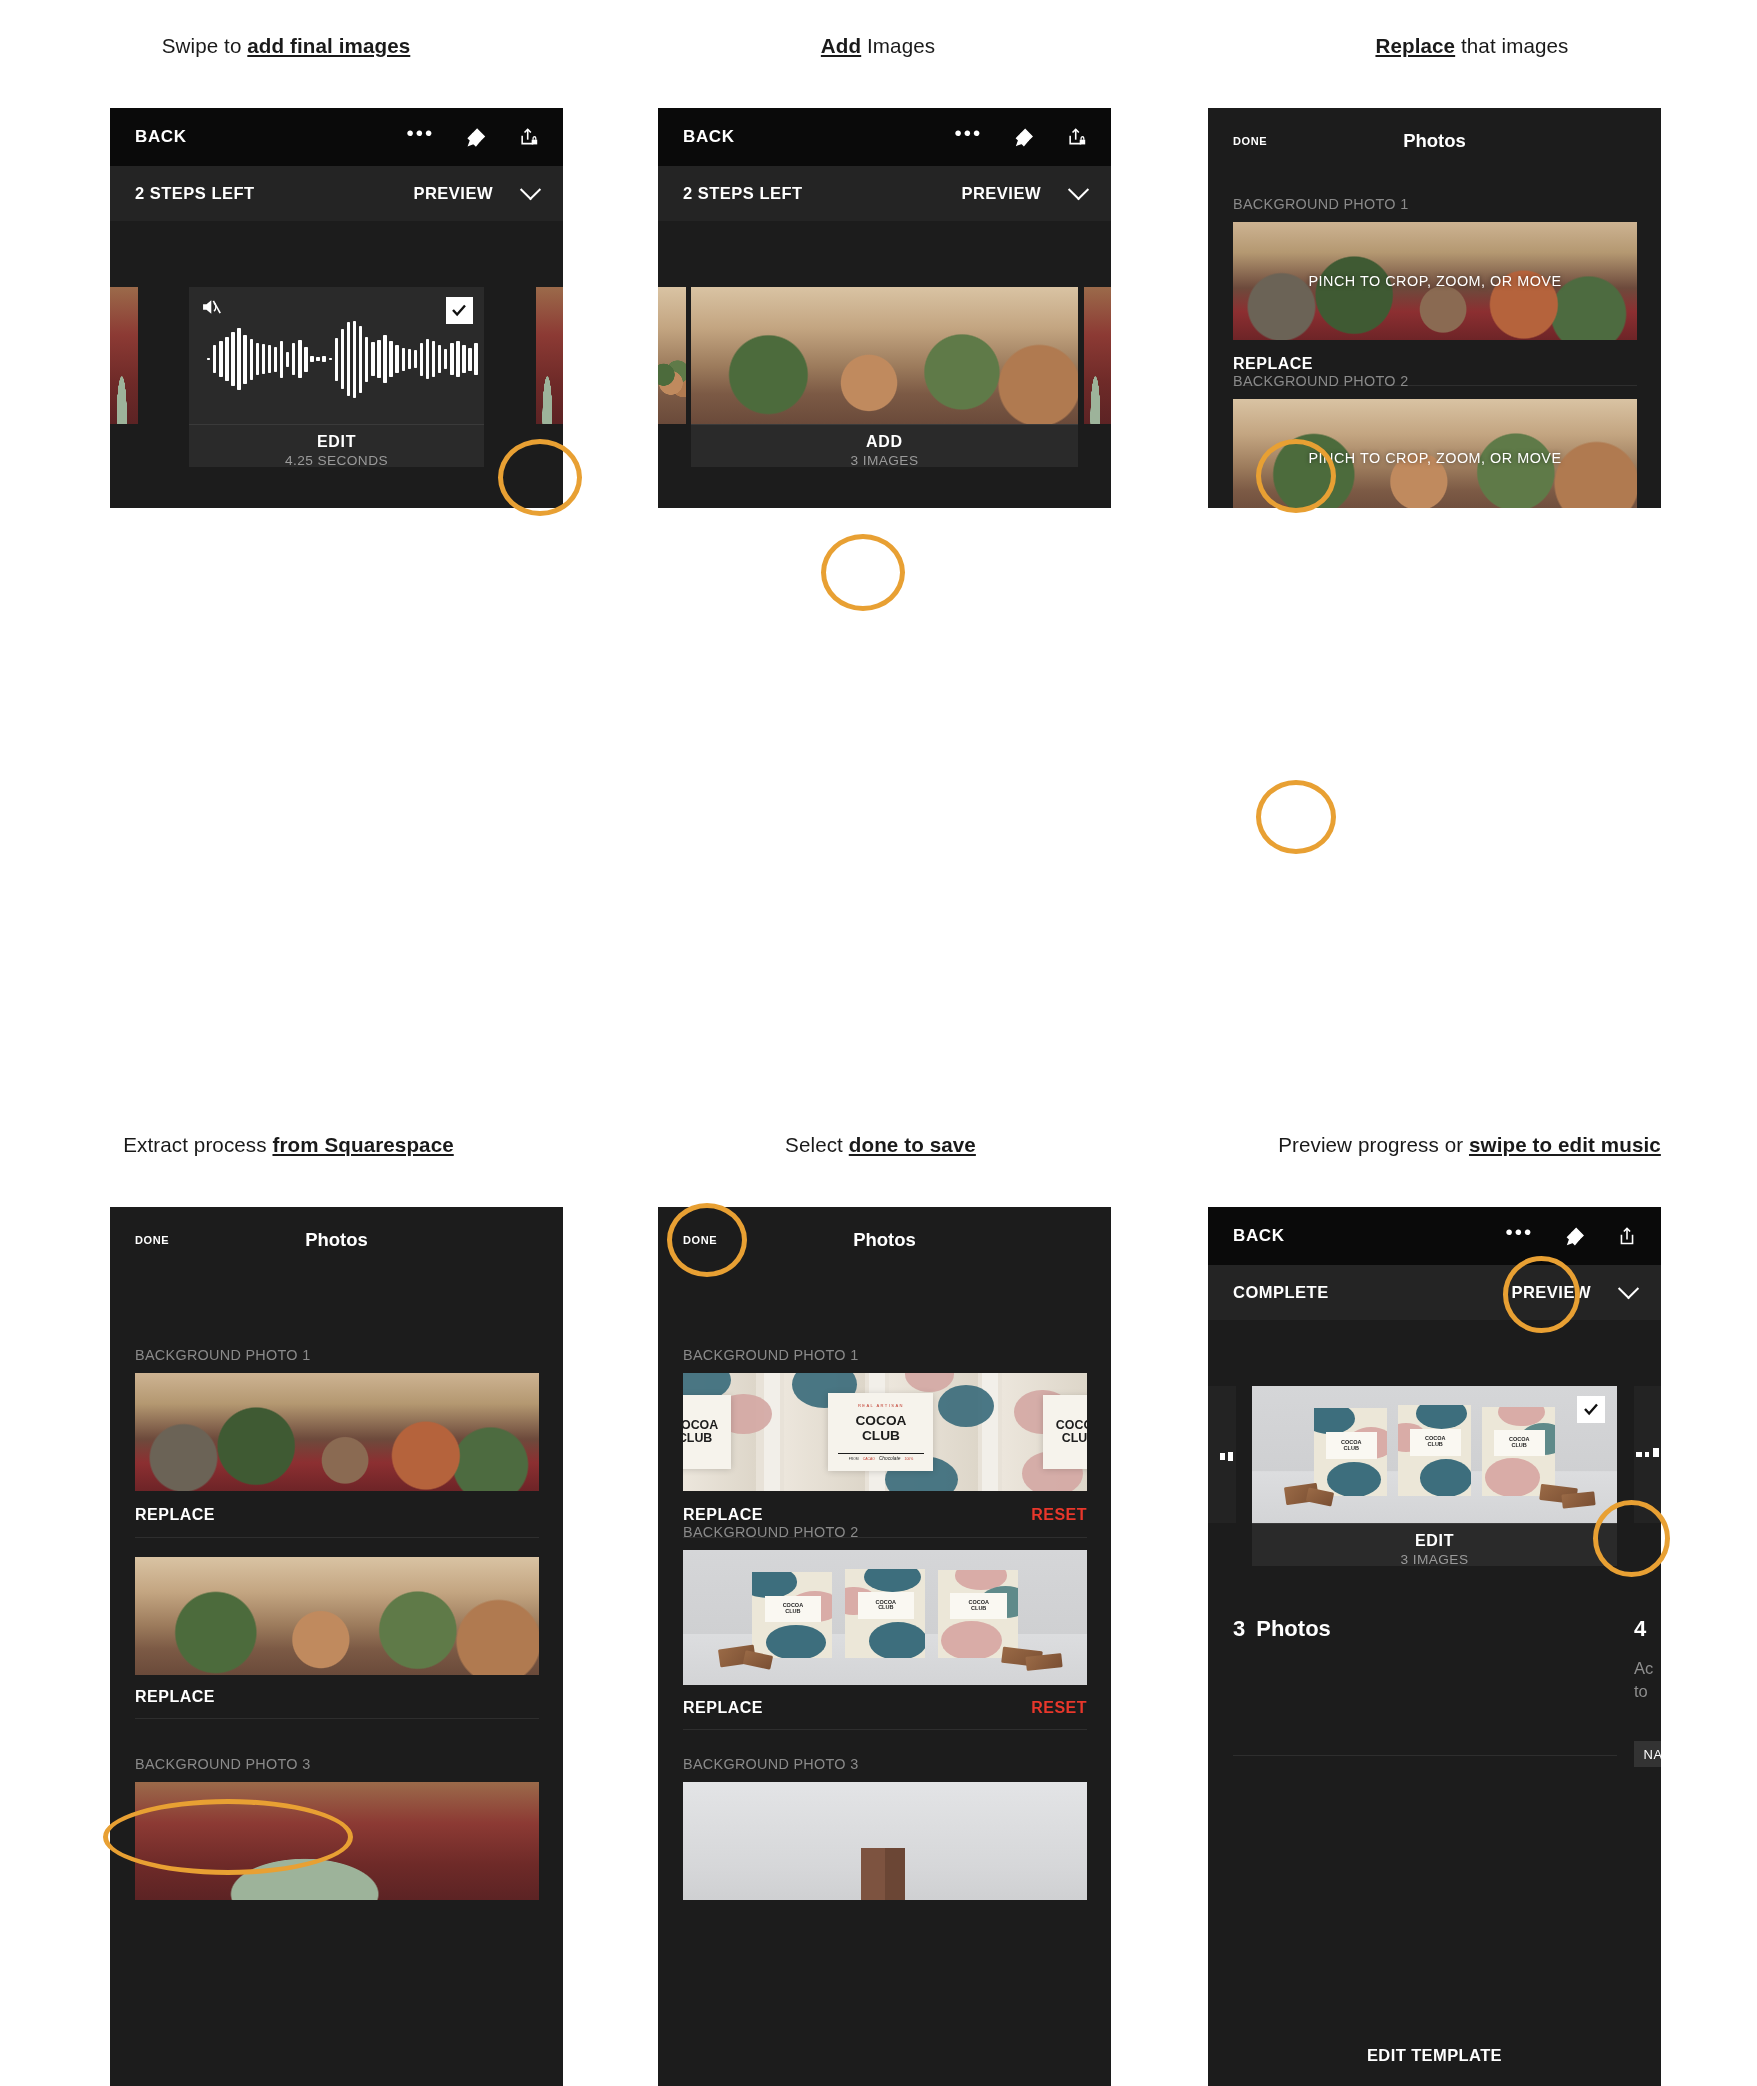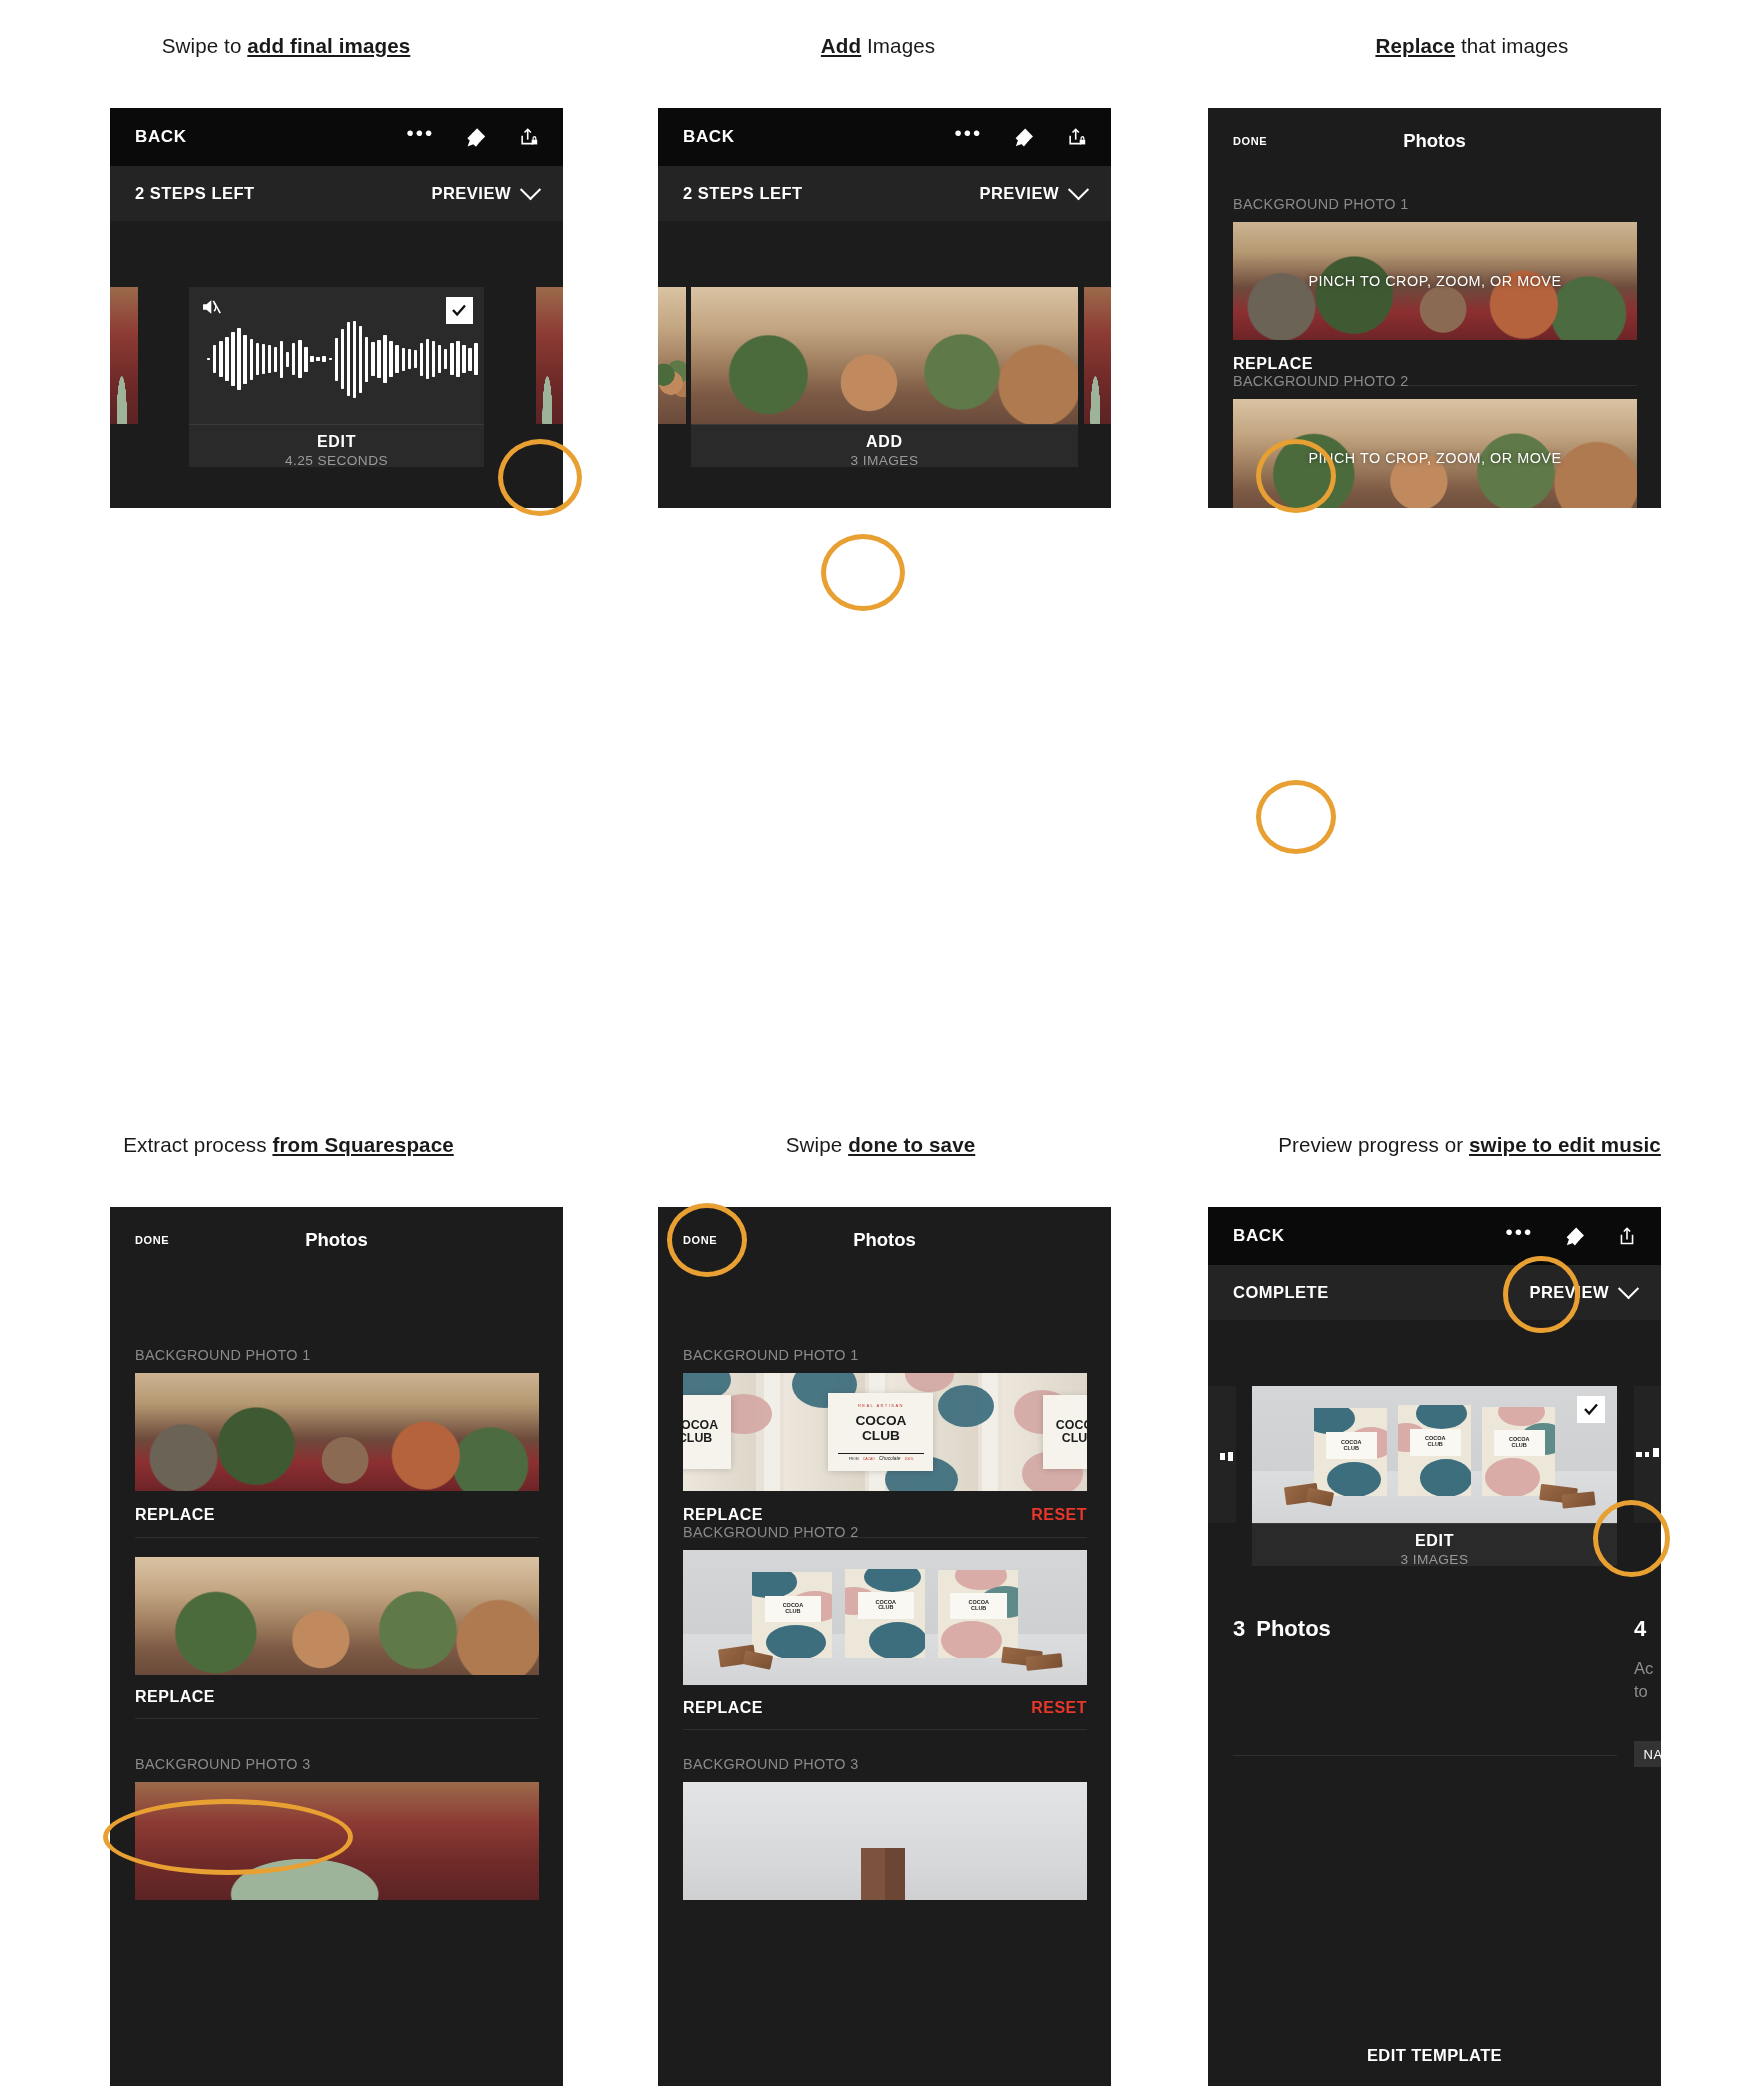--- a/index.html
+++ b/index.html
@@ -101,21 +101,21 @@
   .stepsbar .steps-left {
     color: #ffffff;
     font-size: 16.5px;
     font-weight: 700;
     letter-spacing: 0.5px;
   }
   .stepsbar .steps-right {
     margin-left: auto;
     display: flex;
     align-items: center;
-    gap: 12px;
+    gap: 30px;
     color: #ffffff;
     font-size: 16.5px;
     font-weight: 700;
     letter-spacing: 0.5px;
   }
   .chev {
     width: 15px; height: 15px;
     border-right: 2.7px solid #fff;
     border-bottom: 2.7px solid #fff;
     transform: rotate(45deg) translate(-2.7px,-2.7px);
@@ -613,21 +613,21 @@
   <div style="position:absolute;left:25px;top:549px;" class="photo-label">BACKGROUND PHOTO 3</div>
   <div class="photo-img" style="position:absolute;left:25px;top:575px;width:404px;height:118px;">
     <div class="plants3"></div>
   </div>
 
 </div>
 
 <div class="hl" style="left:103px;top:1799px;width:250px;height:76px;"></div>
 
 <div class="caption" style="top:1133px;left:592px;width:577px;">
-  <span>Swipe </span><b>done to save</b>
+  <span>Select </span><b>done to save</b>
 </div>
 
 <div class="phone" style="left:658px;top:1207px;width:453px;height:880px;">
   <div class="modal-head">
     <div class="mh-left">DONE</div>
     <div class="mh-title">Photos</div>
   </div>
 
   <div style="position:absolute;left:25px;top:140px;" class="photo-label">BACKGROUND PHOTO 1</div>
   <div class="photo-img" style="position:absolute;left:25px;top:166px;width:404px;height:118px;">

